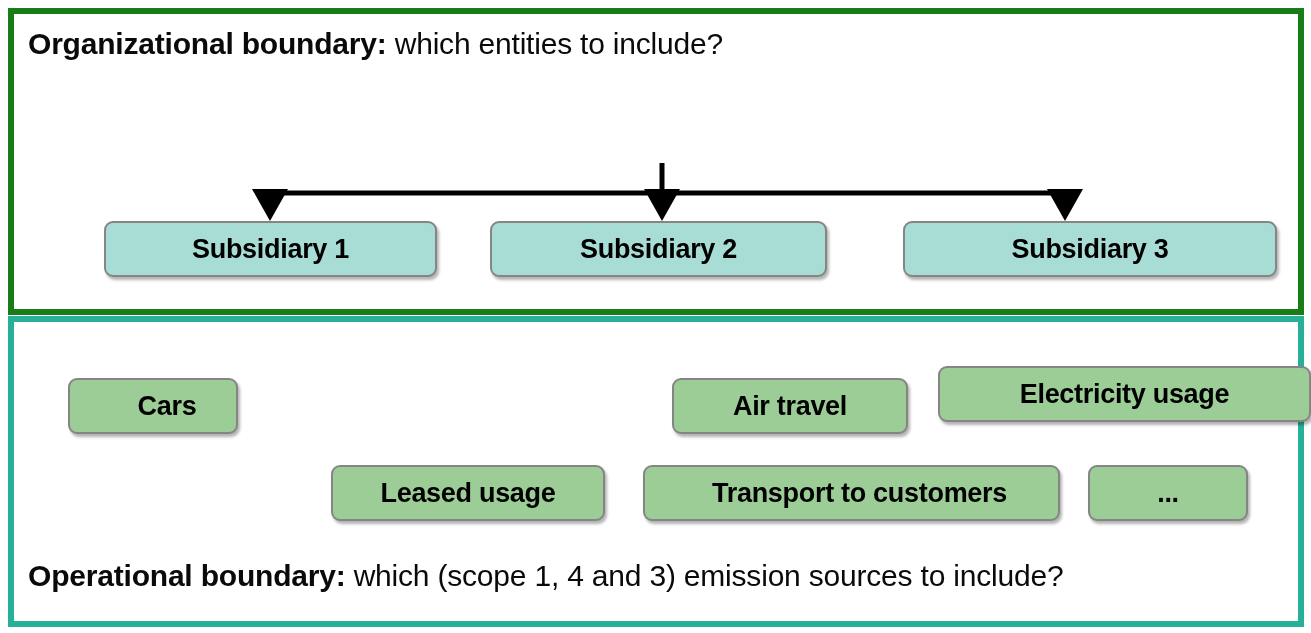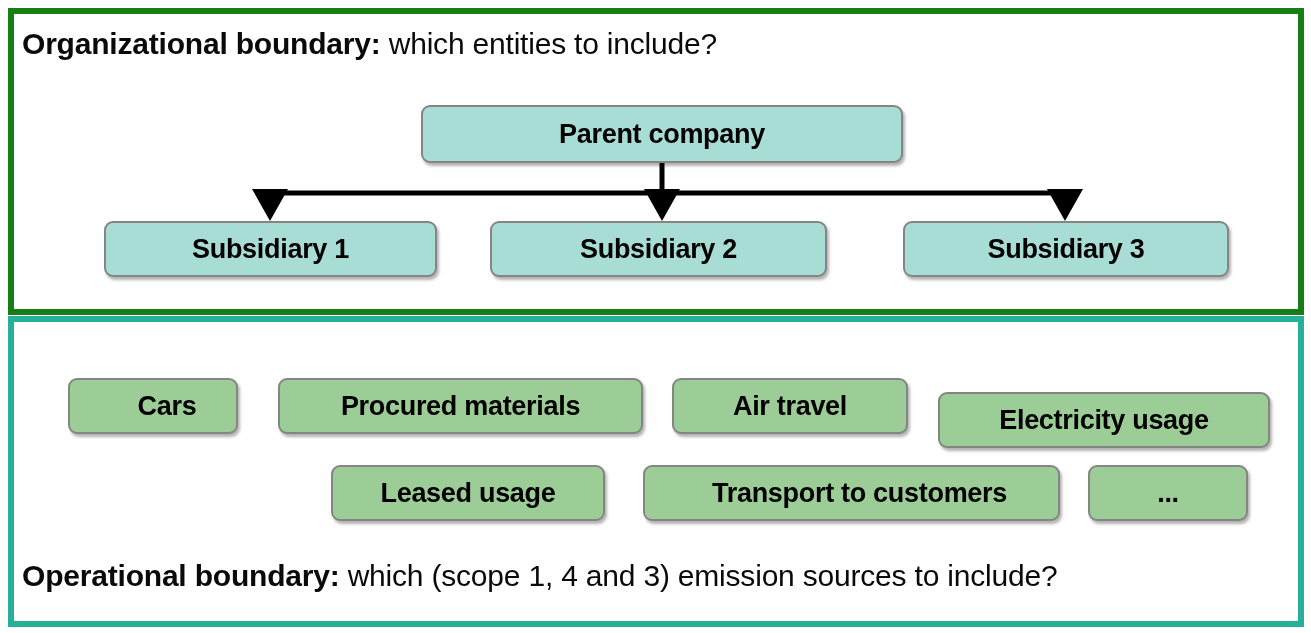--- a/index.html
+++ b/index.html
@@ -38,21 +38,21 @@
     left: 8px;
     top: 316px;
     width: 1296px;
     height: 311px;
     border: 6px solid #26b09a;
   }
 
   
   .heading {
     position: absolute;
-    left: 22px;
+    left: 28px;
     white-space: nowrap;
     font-size: 30px;
     line-height: 36px;
     color: #0a0a0a;
     letter-spacing: -0.2px;
   }
   .heading .lead {
     font-weight: bold;
   }
   .heading .rest {
@@ -98,23 +98,20 @@
 <body>
 
 <div class="diagram">
 
   <div class="panel panel-org"></div>
 
   <div class="heading heading-org">
     <span class="lead">Organizational boundary:</span><span class="rest"> which entities to include?</span>
   </div>
 
-  <div class="node entity" style="left:421px; top:105px; width:482px; height:58px;">
-    <span>Parent company</span>
-  </div>
 
   <svg class="connectors" viewBox="0 0 1311 633" width="1311" height="633" xmlns="http://www.w3.org/2000/svg">
 
     <line x1="662" y1="163" x2="662" y2="193" stroke="#000000" stroke-width="5"></line>
 
     <line x1="270" y1="193" x2="1065" y2="193" stroke="#000000" stroke-width="5"></line>
 
     <line x1="270" y1="193" x2="270" y2="205" stroke="#000000" stroke-width="5"></line>
     <polygon points="252,189 288,189 270,221" fill="#000000"></polygon>
 
@@ -124,36 +121,33 @@
     <line x1="1065" y1="193" x2="1065" y2="205" stroke="#000000" stroke-width="5"></line>
     <polygon points="1047,189 1083,189 1065,221" fill="#000000"></polygon>
   </svg>
 
   <div class="node entity" style="left:104px; top:221px; width:333px; height:56px;">
     <span>Subsidiary 1</span>
   </div>
   <div class="node entity" style="left:490px; top:221px; width:337px; height:56px;">
     <span>Subsidiary 2</span>
   </div>
-  <div class="node entity" style="left:903px; top:221px; width:326px; height:56px;">
+  <div class="node entity" style="left:903px; top:221px; width:374px; height:56px;">
     <span>Subsidiary 3</span>
   </div>
 
   <div class="panel panel-ops"></div>
 
   <div class="node source" style="left:68px; top:378px; width:170px; height:56px;padding-left:28px;">
     <span>Cars</span>
   </div>
-  <div class="node source" style="left:278px; top:378px; width:365px; height:56px;">
-    <span>Procured materials</span>
-  </div>
   <div class="node source" style="left:672px; top:378px; width:236px; height:56px;">
     <span>Air travel</span>
   </div>
-  <div class="node source" style="left:938px; top:392px; width:332px; height:56px;">
+  <div class="node source" style="left:938px; top:366px; width:373px; height:56px;">
     <span>Electricity usage</span>
   </div>
 
   <div class="node source" style="left:331px; top:465px; width:274px; height:56px;">
     <span>Leased usage</span>
   </div>
   <div class="node source" style="left:643px; top:465px; width:417px; height:56px;padding-left:16px;">
     <span>Transport to customers</span>
   </div>
   <div class="node source" style="left:1088px; top:465px; width:160px; height:56px;">

